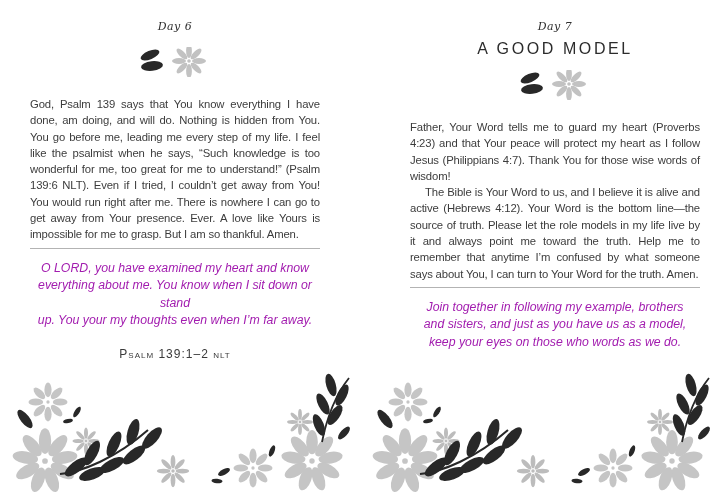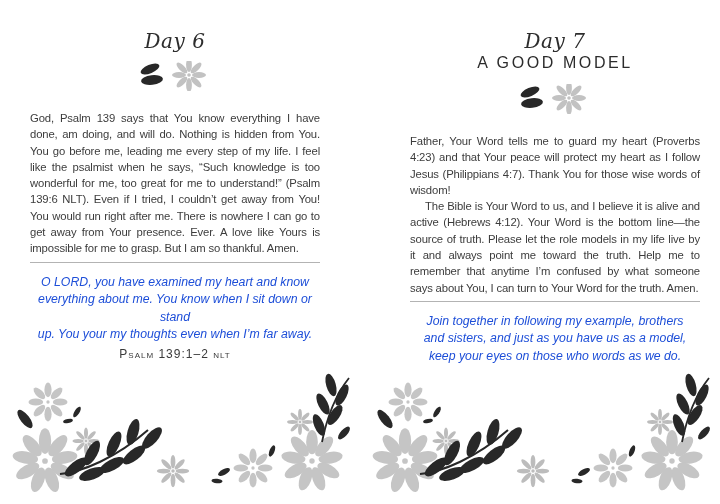--- a/index.html
+++ b/index.html
@@ -8,41 +8,41 @@
     background:#ffffff;
     font-family:"Liberation Sans",sans-serif;
     color:#3c3c3c;
   }
   .page{position:absolute;top:0;width:360px;height:504px;}
   #page-left{left:0;}
   #page-right{left:380px;}
   .content{padding:0 40px 0 30px;}
 
   .day{
-    margin-top:32px;text-align:center;
+    margin-top:18px;text-align:center;
     font-family:"DejaVu Serif",serif;font-style:italic;
-    font-size:20px;line-height:18px;color:#2d2d2d;letter-spacing:.5px;
+    font-size:11px;line-height:18px;color:#2d2d2d;letter-spacing:.5px;
   }
   .title{
     margin-top:3px;text-align:center;
     font-size:16px;line-height:20px;letter-spacing:2.6px;
     color:#2c2c2c;font-weight:400;
   }
   .ornament{display:block;margin:11px auto 0;}
 
   .body{margin-top:19px;font-size:11.3px;line-height:16.3px;letter-spacing:-0.15px;color:#3c3c3c;}
   .para{text-align:justify;}
   .para.indent-first{text-indent:15px;}
 
   .divider{border:none;border-top:1px solid #b3b3b3;margin:5px 0 0 0;}
 
-  .quote{margin-top:11px;font-style:italic;font-size:12.3px;line-height:17.5px;color:#1d4ed8;}
+  .quote{margin-top:11px;font-style:italic;font-size:12.3px;line-height:17.5px;color:#a21caf;}
   .quote .line{text-align:center;}
   .reference{
-    margin-top:3px;text-align:center;
+    margin-top:17px;text-align:center;
     font-variant:small-caps;font-size:12px;letter-spacing:1px;color:#3a3a3a;
   }
 
   #bottom-florals{position:absolute;left:0;bottom:0;}
   #svg-defs{position:absolute;width:0;height:0;overflow:hidden;}
 </style>
 </head>
 <body>
 
 <svg id="svg-defs" aria-hidden="true">

